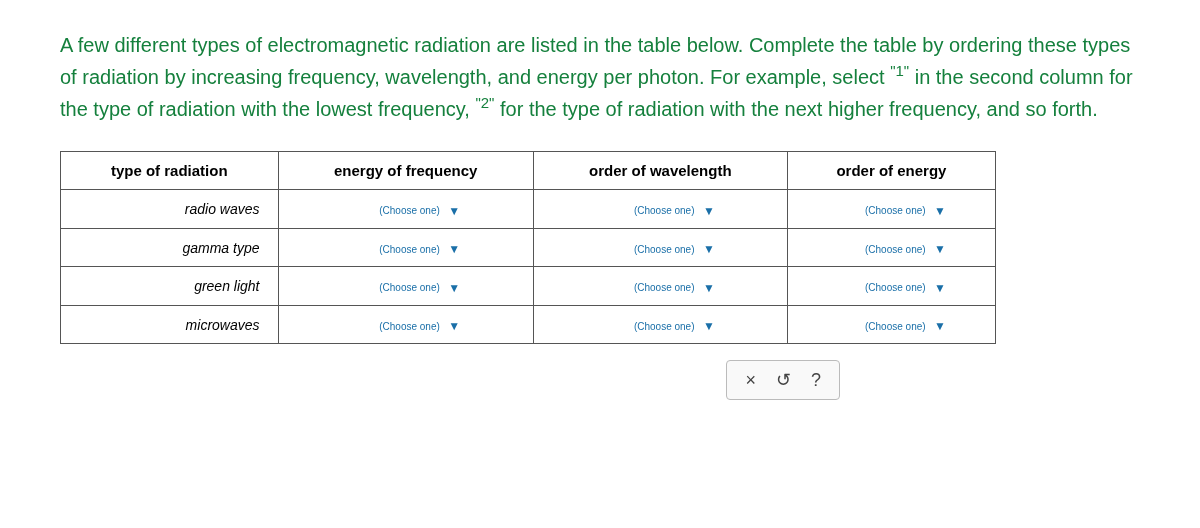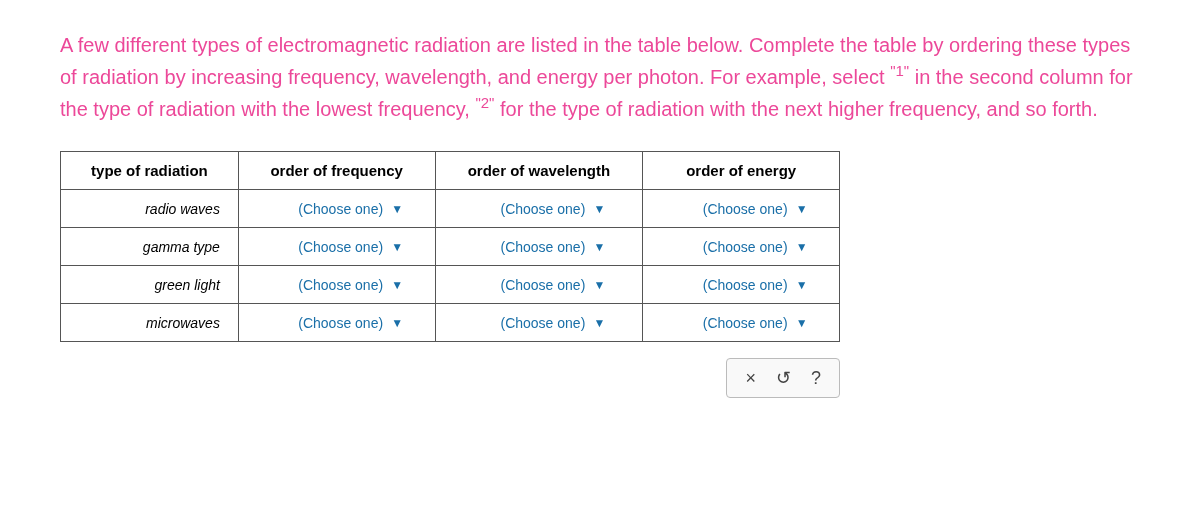--- a/index.html
+++ b/index.html
@@ -15,31 +15,31 @@
       color: #000;
       width: 1200px;
       min-height: 528px;
       padding: 30px 60px;
     }
 
     .instructions {
       font-size: 20px;
       line-height: 1.5;
       margin-bottom: 28px;
-      color: #ec4899;
+      color: #15803d;
     }
 
     .instructions .quote {
       font-size: 15px;
       vertical-align: super;
     }
 
     table {
       border-collapse: collapse;
-      width: 780px;
+      width: 936px;
       margin-bottom: 16px;
     }
 
     th, td {
       border: 1.5px solid #555;
       padding: 10px 18px;
       text-align: center;
       font-size: 15px;
     }
 
@@ -52,21 +52,21 @@
       font-size: 14px;
       font-style: italic;
       text-align: right;
     }
 
     .dropdown-cell {
       white-space: nowrap;
     }
 
     select {
-      font-size: 14px;
+      font-size: 10px;
       color: #1a6fa8;
       border: none;
       background: transparent;
       cursor: pointer;
       outline: none;
       -webkit-appearance: none;
       -moz-appearance: none;
       appearance: none;
       padding-right: 4px;
       margin-left: 28px;
@@ -127,21 +127,21 @@
   increasing frequency, wavelength, and energy per photon. For example,
   select <span class="quote">"1"</span> in the second column for the type of radiation with the lowest
   frequency, <span class="quote">"2"</span> for the type of radiation with the next higher frequency,
   and so forth.
 </p>
 
 <table>
   <thead>
     <tr>
       <th>type of radiation</th>
-      <th>order of frequency</th>
+      <th>energy of frequency</th>
       <th>order of wavelength</th>
       <th>order of energy</th>
     </tr>
   </thead>
   <tbody id="table-body">
   <tr>
         <td class="radiation-type">radio waves</td>
         <td class="dropdown-cell"><span class="select-wrapper">
             <select><option value="(Choose one)">(Choose one)</option><option value="1">1</option><option value="2">2</option><option value="3">3</option><option value="4">4</option></select>
             <span class="chevron">▼</span>

